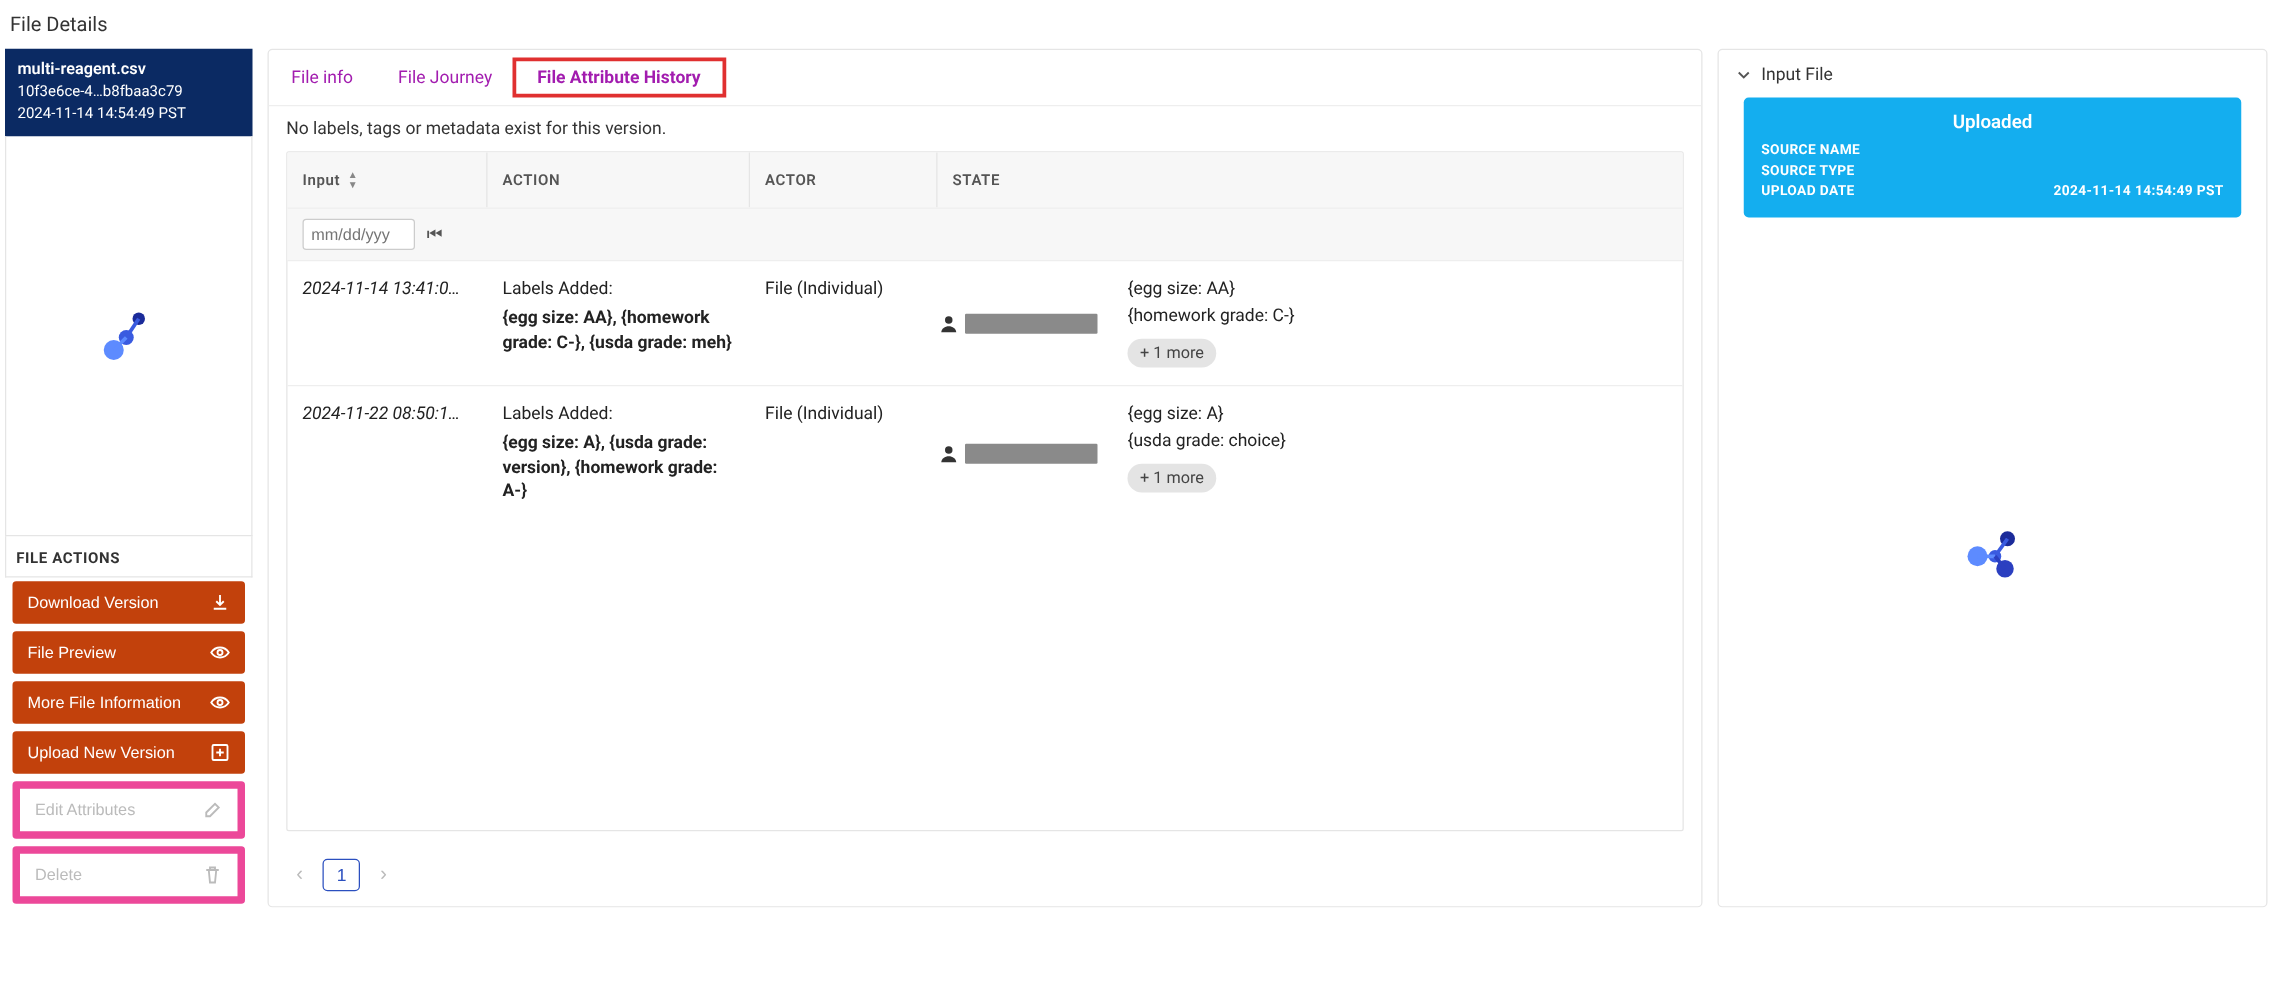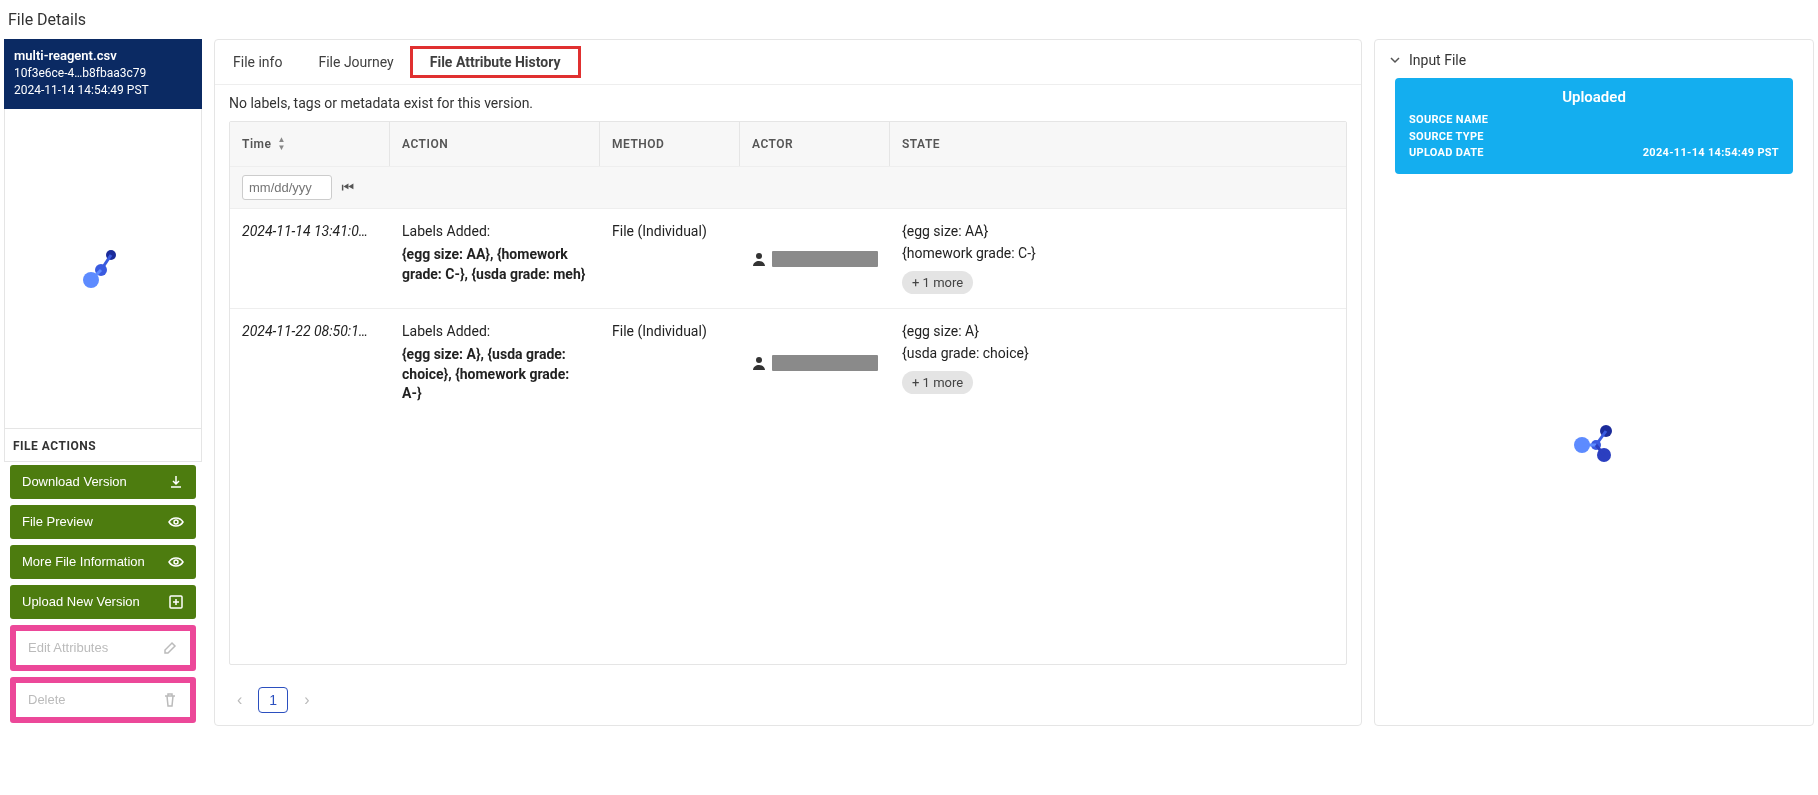--- a/index.html
+++ b/index.html
@@ -4,26 +4,26 @@
 <style>
 * { margin: 0; padding: 0; box-sizing: border-box; }
 body { font-family: -apple-system, BlinkMacSystemFont, "Segoe UI", Roboto, Helvetica, Arial, sans-serif; font-size: 14px; color: #333; background: #fff; }
 .page-title { font-size: 16px; font-weight: 400; padding: 10px 8px 10px 8px; }
 .layout { display: flex; gap: 12px; padding: 0 4px; }
 .sidebar { width: 198px; flex-shrink: 0; display: flex; flex-direction: column; }
 .file-card { background: #0b2a63; color: #fff; padding: 8px 10px 10px; font-size: 12px; line-height: 1.4; }
 .file-card .fname { font-weight: 600; font-size: 13px; }
 .logo-area { flex: 1; display: flex; align-items: center; justify-content: center; border: 1px solid #e5e5e5; border-top: none; min-height: 320px; }
 .file-actions-title { font-size: 12px; font-weight: 700; letter-spacing: .5px; padding: 10px 8px 8px; border: 1px solid #e5e5e5; border-top: none; color: #333; }
-.action-btn { display: flex; align-items: center; justify-content: space-between; background: #4d7c0f; color: #fff; border: none; border-radius: 3px; padding: 9px 12px; margin: 3px 6px; font-size: 13px; cursor: pointer; width: calc(100% - 12px); text-align: left; }
+.action-btn { display: flex; align-items: center; justify-content: space-between; background: #c2410c; color: #fff; border: none; border-radius: 3px; padding: 9px 12px; margin: 3px 6px; font-size: 13px; cursor: pointer; width: calc(100% - 12px); text-align: left; }
 .action-btn.disabled { background: #fff; color: #bbb; border: 6px solid #ec4899; cursor: not-allowed; }
 .action-btn .ic { width: 16px; height: 16px; display: inline-flex; align-items: center; justify-content: center; }
 .main { flex: 1; border: 1px solid #e5e5e5; border-radius: 4px; display: flex; flex-direction: column; min-width: 0; }
 .tabs { display: flex; border-bottom: 1px solid #eee; }
-.tab { padding: 14px 18px; font-size: 14px; color: #404040; cursor: pointer; position: relative; }
+.tab { padding: 14px 18px; font-size: 14px; color: #a21caf; cursor: pointer; position: relative; }
 .tab.active { font-weight: 700; }
 .tab-box { position: absolute; top: 6px; left: -2px; right: -2px; bottom: 6px; border: 3px solid #e03030; pointer-events: none; }
 .notice { padding: 10px 14px; font-size: 14px; color: #333; }
 .table-wrap { border: 1px solid #e5e5e5; margin: 0 14px 10px; border-radius: 2px; flex: 1; display: flex; flex-direction: column; }
 .thead { display: flex; background: #f7f7f7; font-size: 12px; font-weight: 600; letter-spacing: .5px; color: #555; }
 .th { padding: 14px 12px; display: flex; align-items: center; gap: 6px; border-right: 1px solid #e5e5e5; }
 .th:last-child { border-right: none; }
 .col-time { width: 160px; flex-shrink: 0; }
 .col-action { width: 210px; flex-shrink: 0; }
 .col-method { width: 140px; flex-shrink: 0; }
@@ -140,28 +140,27 @@
       <div class="tab active">
         <span>File Attribute History</span>
         <span class="tab-box"></span>
       </div>
     </div>
     <div class="notice">No labels, tags or metadata exist for this version.</div>
 
     <div class="table-wrap">
       <div class="thead">
         <div class="th col-time">
-          <span>Time</span>
+          <span>Input</span>
           <span class="sort-ic">
               <span>▲</span>
               <span>▼</span>
             </span>
         </div>
         <div class="th col-action">ACTION</div>
-        <div class="th col-method">METHOD</div>
         <div class="th col-actor">ACTOR</div>
         <div class="th col-state">STATE</div>
       </div>
       <div class="filter-row">
         <div class="filter-cell col-time">
           <input class="date-input" placeholder="mm/dd/yyy" style="">
           <button class="clear-filter">
             <span>⏮</span>
           </button>
         </div>
@@ -188,21 +187,21 @@
               <span>{egg size: AA}</span>
               <span>{homework grade: C-}</span>
               <span class="more-pill">+ 1 more</span>
             </div>
           </div>
         </div>
         <div class="row">
           <div class="cell col-time">2024-11-22 08:50:1…</div>
           <div class="cell col-action">
             <div class="action-title">Labels Added:</div>
-            <div class="action-detail">{egg size: A}, {usda grade: choice}, {homework grade: A-}</div>
+            <div class="action-detail">{egg size: A}, {usda grade: version}, {homework grade: A-}</div>
           </div>
           <div class="cell col-method">File (Individual)</div>
           <div class="cell col-actor actor-cell">
             <span>
               <svg width="14" height="14" viewBox="0 0 14 14" fill="#333">
                   <circle cx="7" cy="4" r="3"></circle>
                   <path d="M1 14c0-3 3-5 6-5s6 2 6 5"></path>
                 </svg>
             </span>
             <span class="actor-bar"></span>

